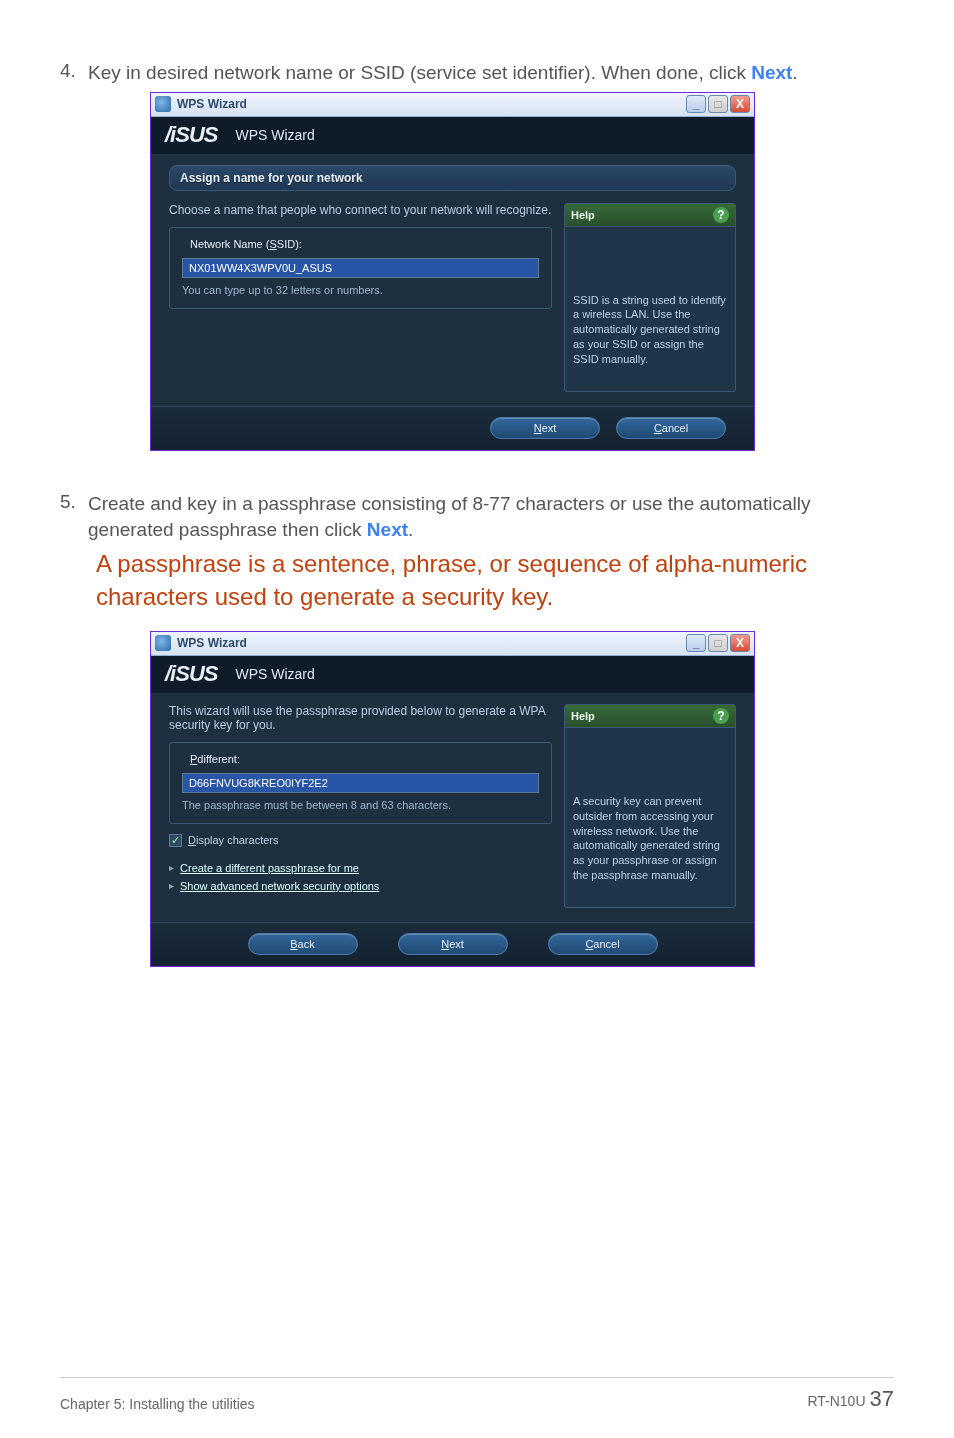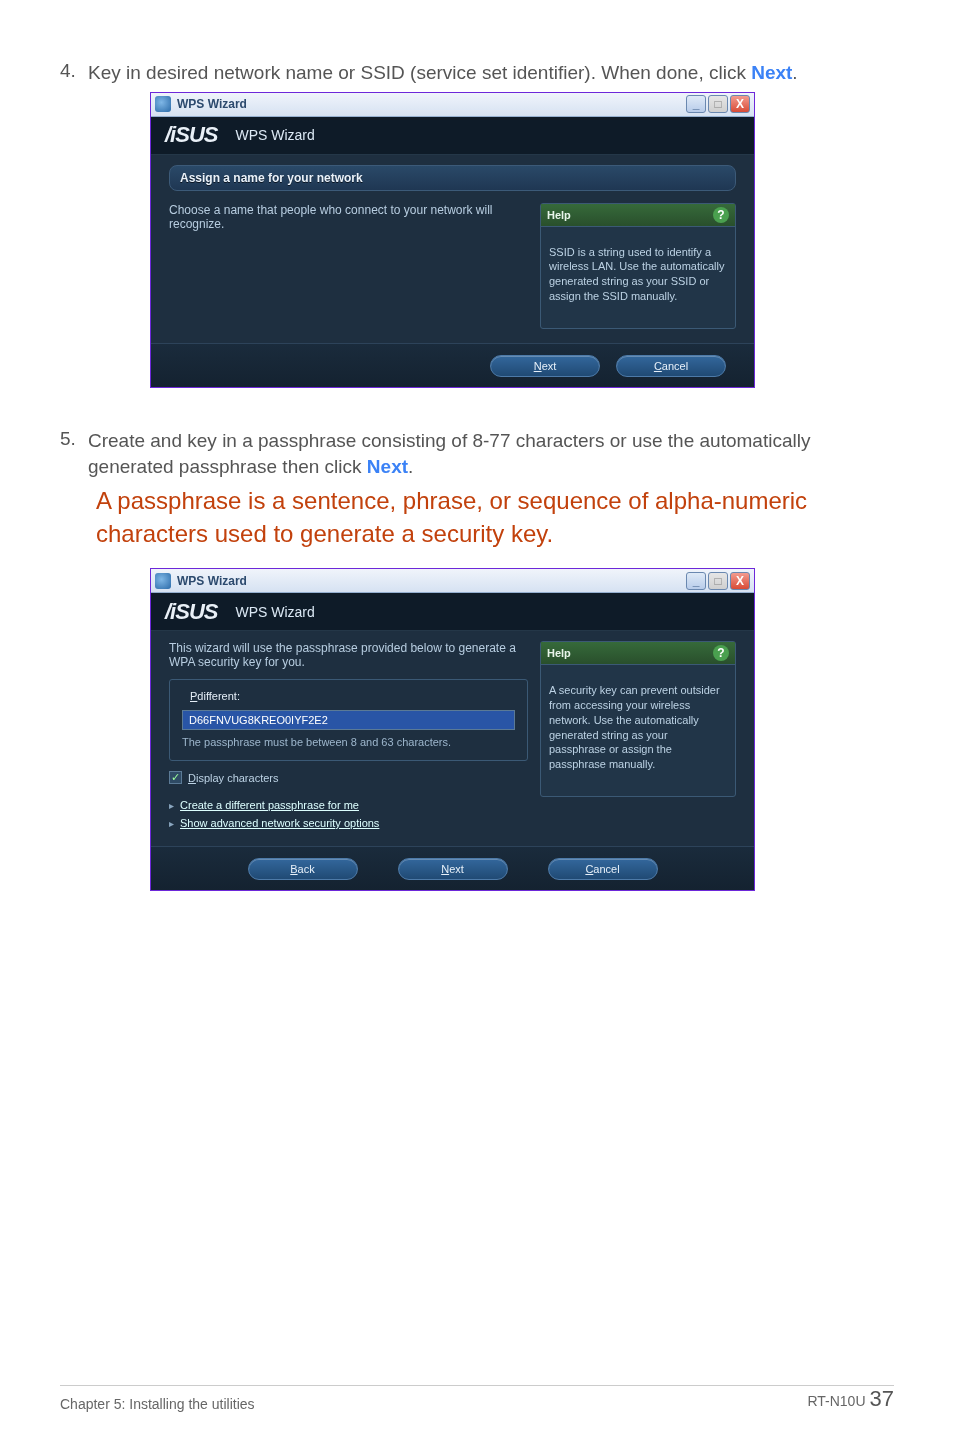--- a/index.html
+++ b/index.html
@@ -99,21 +99,21 @@
     border-radius: 8px;
     padding: 5px 10px;
     font-weight: bold;
     color: #eaf2fa;
     font-size: 12px;
     margin-bottom: 12px;
     text-shadow: 0 1px 0 #0a1522;
   }
   .body-row { display: flex; gap: 12px; }
   .body-main { flex: 1; }
-  .helpcol { width: 196px; }
+  .helpcol { width: 172px; }
   .lead { color: #b7cde0; margin-bottom: 10px; font-size: 12px; }
   .fieldset {
     border: 1px solid #3b5975;
     border-radius: 3px;
     padding: 10px 12px 12px 12px;
     margin-bottom: 10px;
   }
   .fieldset .legend {
     color: #e5eef7;
     font-size: 11px;
@@ -150,21 +150,21 @@
     justify-content: space-between;
     padding: 3px 6px;
     border-bottom: 1px solid #3b5975;
   }
   .help-q {
     width: 16px; height: 16px; border-radius: 8px;
     background: #4aa04f; color: #fff;
     font-weight: bold; font-size: 12px;
     display: flex; align-items: center; justify-content: center;
   }
-  .help-body { padding: 18px 8px; color: #bcd2e4; line-height: 1.35; }
+  .help-body { padding: 18px 8px; color: #bcd2e4; line-height: 1.35; margin-top: 48px; }
   .checkbox-row { display: flex; align-items: center; gap: 6px; color:#bcd2e4; font-size:11px; margin-top:6px;}
   .cb {
     width: 13px; height: 13px;
     border: 1px solid #5b7a96;
     background: #2e4a64;
     display: flex; align-items: center; justify-content: center;
     color: #9cff9c; font-size: 11px; line-height: 1;
   }
   .links { margin-top: 12px; }
   .link-item {
@@ -202,20 +202,21 @@
     font-size: 24px;
     color: #c2410c;
     line-height: 1.35;
   }
   .page-footer {
     position: absolute;
     bottom: 26px;
     left: 60px;
     right: 60px;
     border-top: 1px solid #ccc;
+    padding-top: 8px;
     display: flex;
     justify-content: space-between;
     align-items: flex-end;
     font-size: 14px;
     color: #666;
   }
   .page-footer .right { display: flex; align-items: baseline; gap: 4px; }
   .pg { font-size: 22px; color: #555; }
 </style>
 </head>
@@ -243,20 +244,27 @@
       </div>
       <div class="brandrow">
         <div class="brandlogo">/iSUS</div>
         <div class="brandtitle">WPS Wizard</div>
       </div>
       <div class="section">
         <div class="section-head">Assign a name for your network</div>
         <div class="body-row">
           <div class="body-main">
             <div class="lead">Choose a name that people who connect to your network will recognize.</div>
+            <div class="fieldset">
+              <div class="legend">
+                <span>Network Name (</span><span class="ul">S</span><span>SID):</span>
+              </div>
+              <input class="textfield sel" value="NX01WW4X3WPV0U_ASUS" style="">
+              <div class="hint">You can type up to 32 letters or numbers.</div>
+            </div>
           </div>
           <div class="helpcol">
             <div class="help">
               <div class="help-head">
                 <span>Help</span>
                 <span class="help-q">?</span>
               </div>
               <div class="help-body">SSID is a string used to identify a wireless LAN. Use the automatically generated string as your SSID or assign the SSID manually.</div>
             </div>
           </div>

